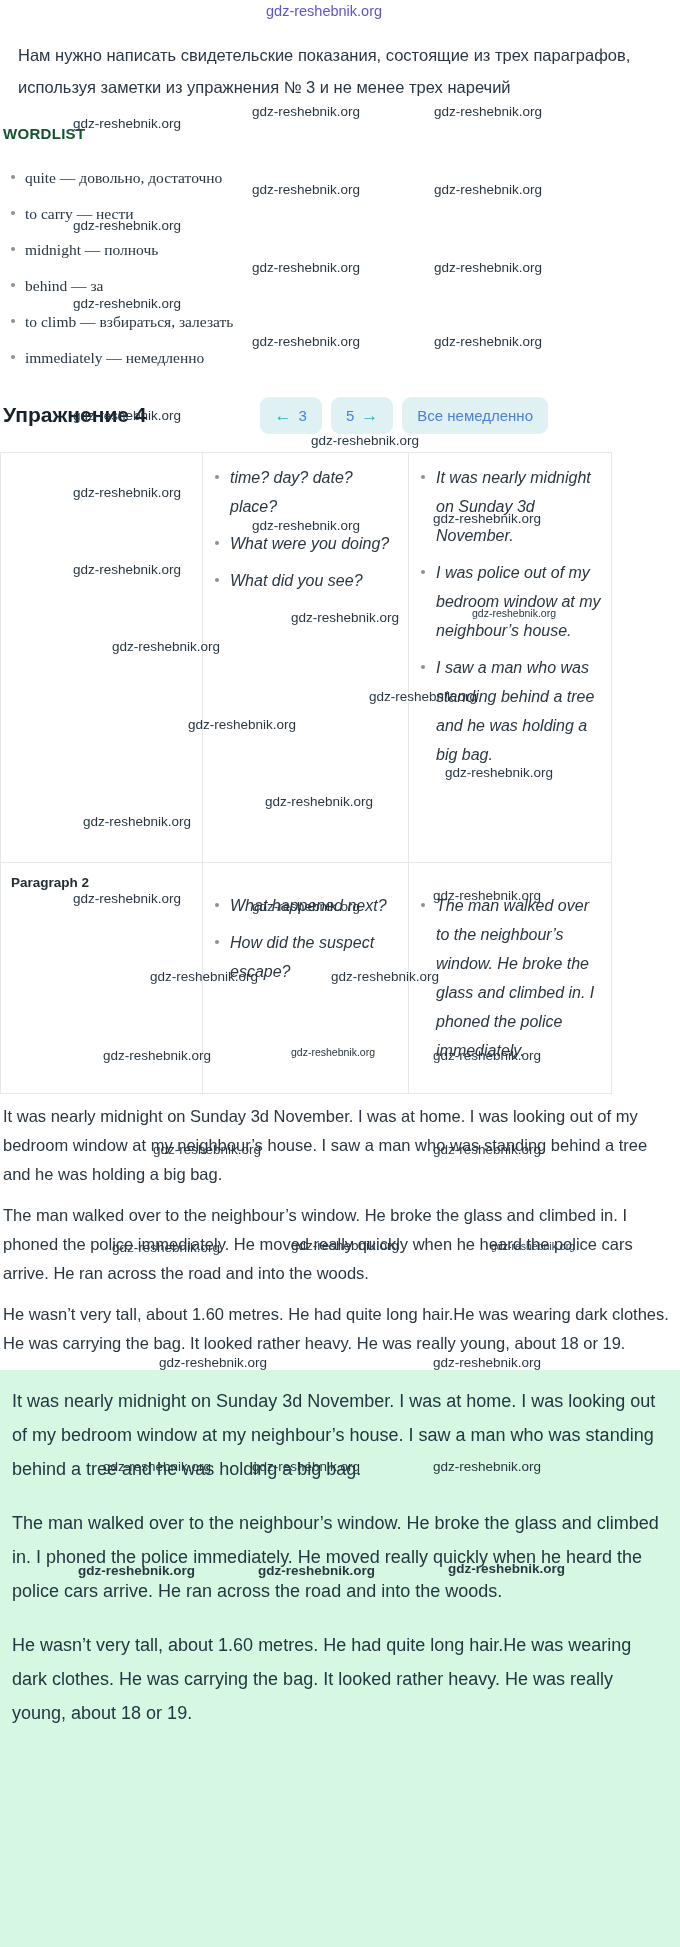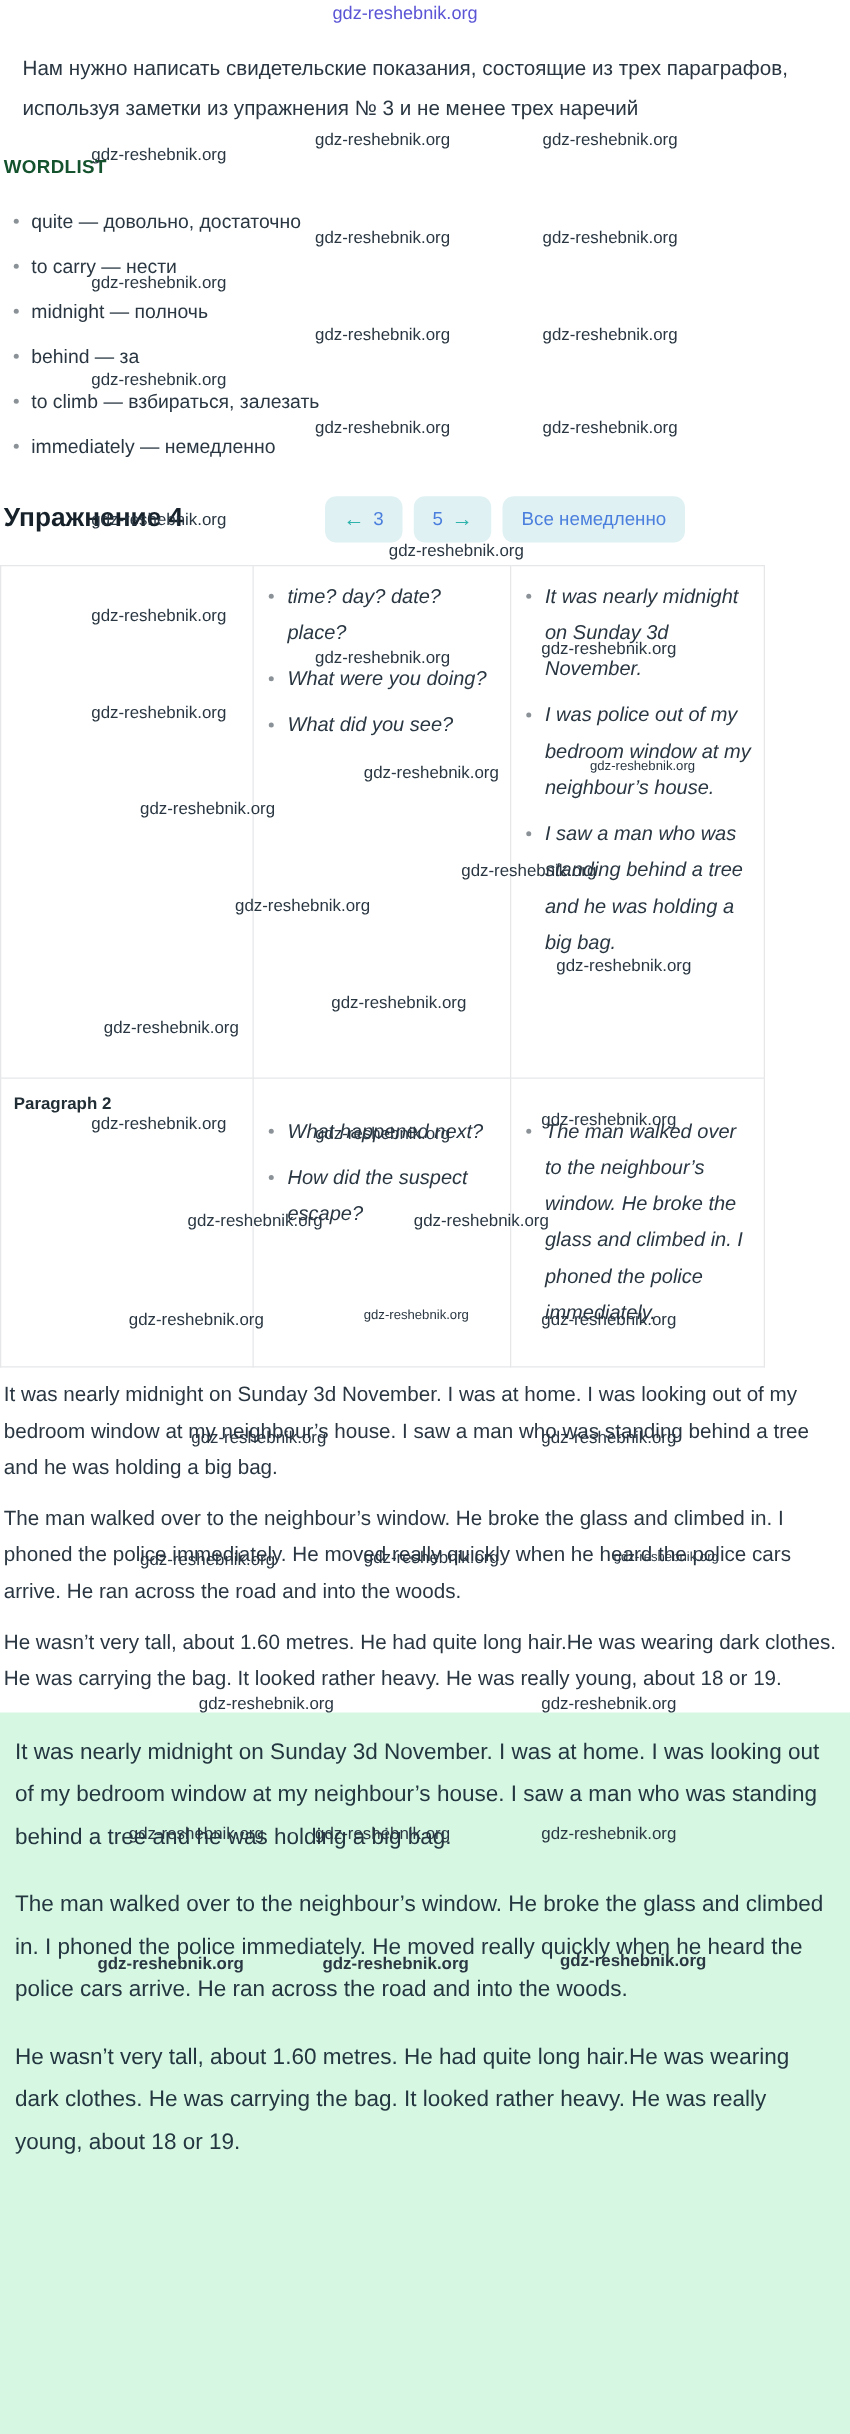--- a/index.html
+++ b/index.html
@@ -1,21 +1,21 @@
 <!DOCTYPE html>
 <html><head>
 <meta charset="utf-8">
 <style>
   html,body{margin:0;padding:0;}
   body{width:680px;background:#ffffff;font-family:"Liberation Sans","DejaVu Sans",sans-serif;color:#2a3742;}
   .page{position:relative;width:680px;min-height:1947px;display:flex;flex-direction:column;overflow:hidden;background:#fff;}
 
   .intro{padding:22px 40px 0 18px;font-size:16.5px;line-height:32px;color:#2a3742;}
   .wordlist-title{margin:6px 0 0 3px;font-size:15px;font-weight:700;letter-spacing:.3px;color:#14532d;}
-  .wordlist{list-style:none;margin:26px 0 0 0;padding:0;}
+  .wordlist{list-style:none;margin:26px 0 0 0;padding:0;font-family:Liberation Serif, serif;}
   .wordlist li{position:relative;padding-left:25px;margin-bottom:17px;font-size:15.5px;line-height:19px;}
   .wordlist li::before{content:"";position:absolute;left:11px;top:7px;width:4px;height:4px;border-radius:50%;background:#2a3742;opacity:.55;}
 
   .exercise-bar{display:flex;align-items:center;width:548px;margin:12px 0 0 0;height:38px;}
   .exercise-title{font-size:21px;font-weight:700;color:#16212a;margin:0 0 0 3px;}
   .nav{margin-left:auto;display:flex;gap:9px;}
   .nav-btn{display:inline-flex;align-items:center;gap:7px;height:37px;padding:0 15px;border:none;border-radius:9px;background:#e0f1f4;font-family:inherit;font-size:15px;color:#4b7fdd;cursor:pointer;}
   .nav-btn .arrow{color:#2db3ab;font-size:17px;line-height:1;}
 
   .notes-table{width:548px;border-collapse:collapse;table-layout:fixed;margin-top:18px;}

